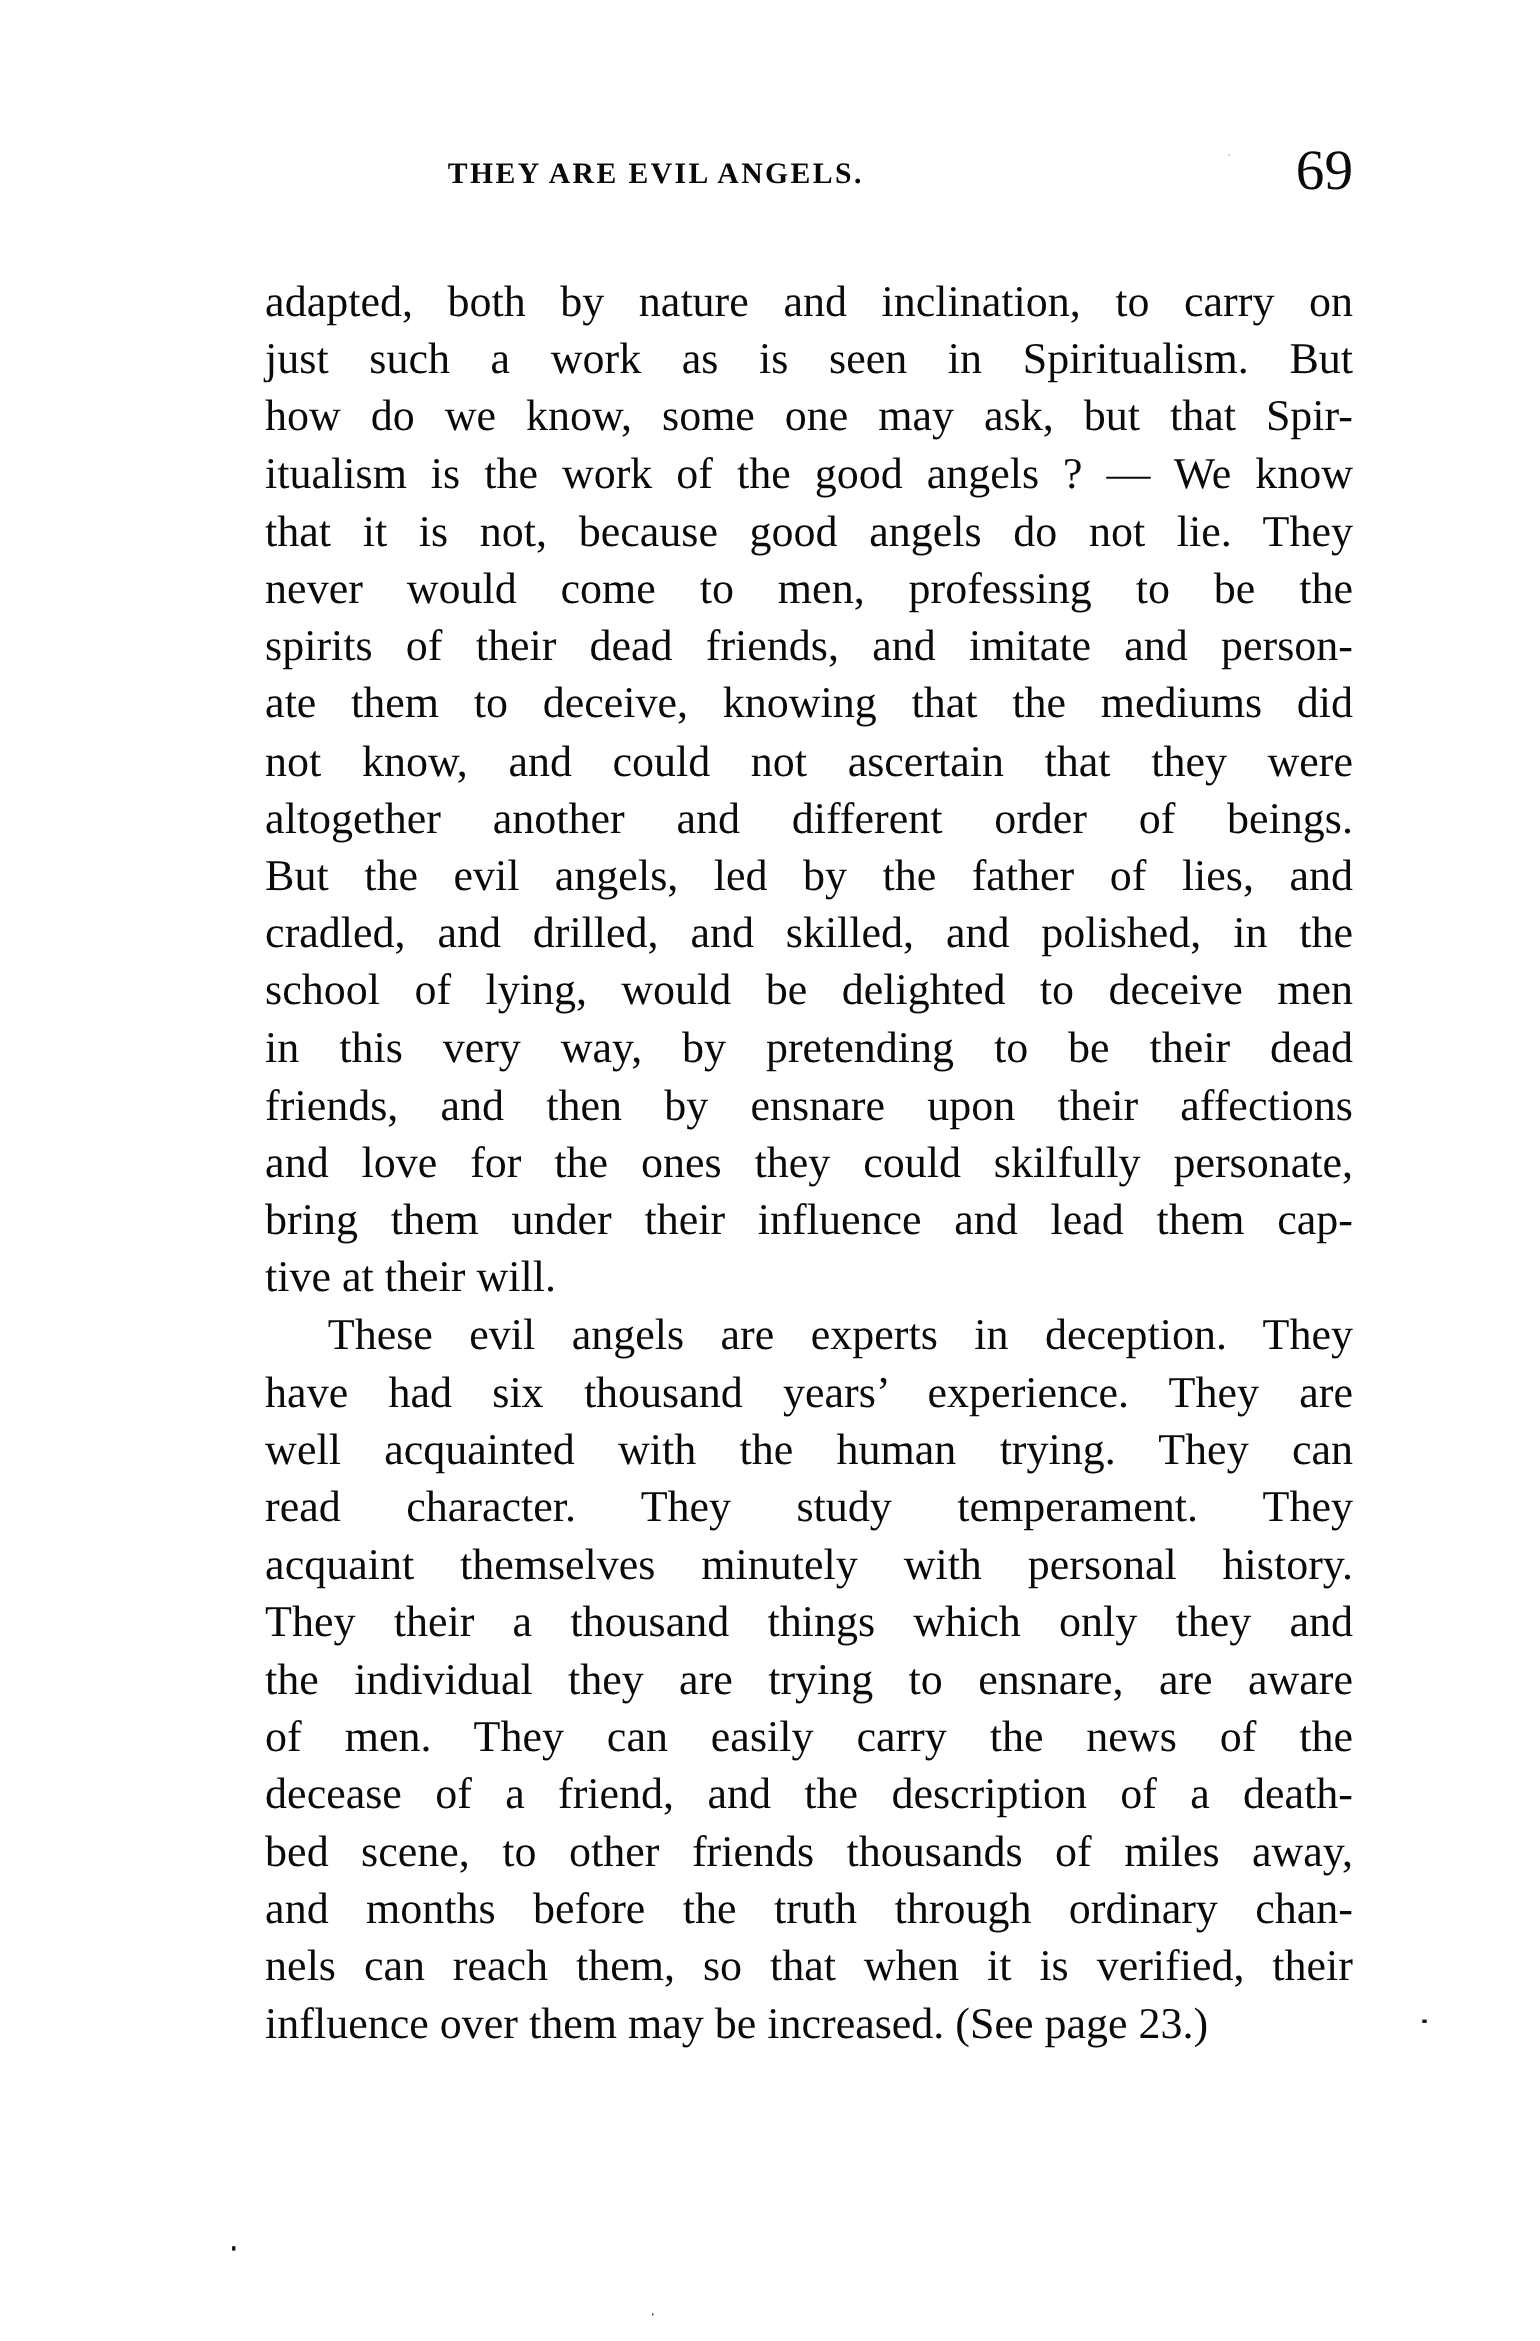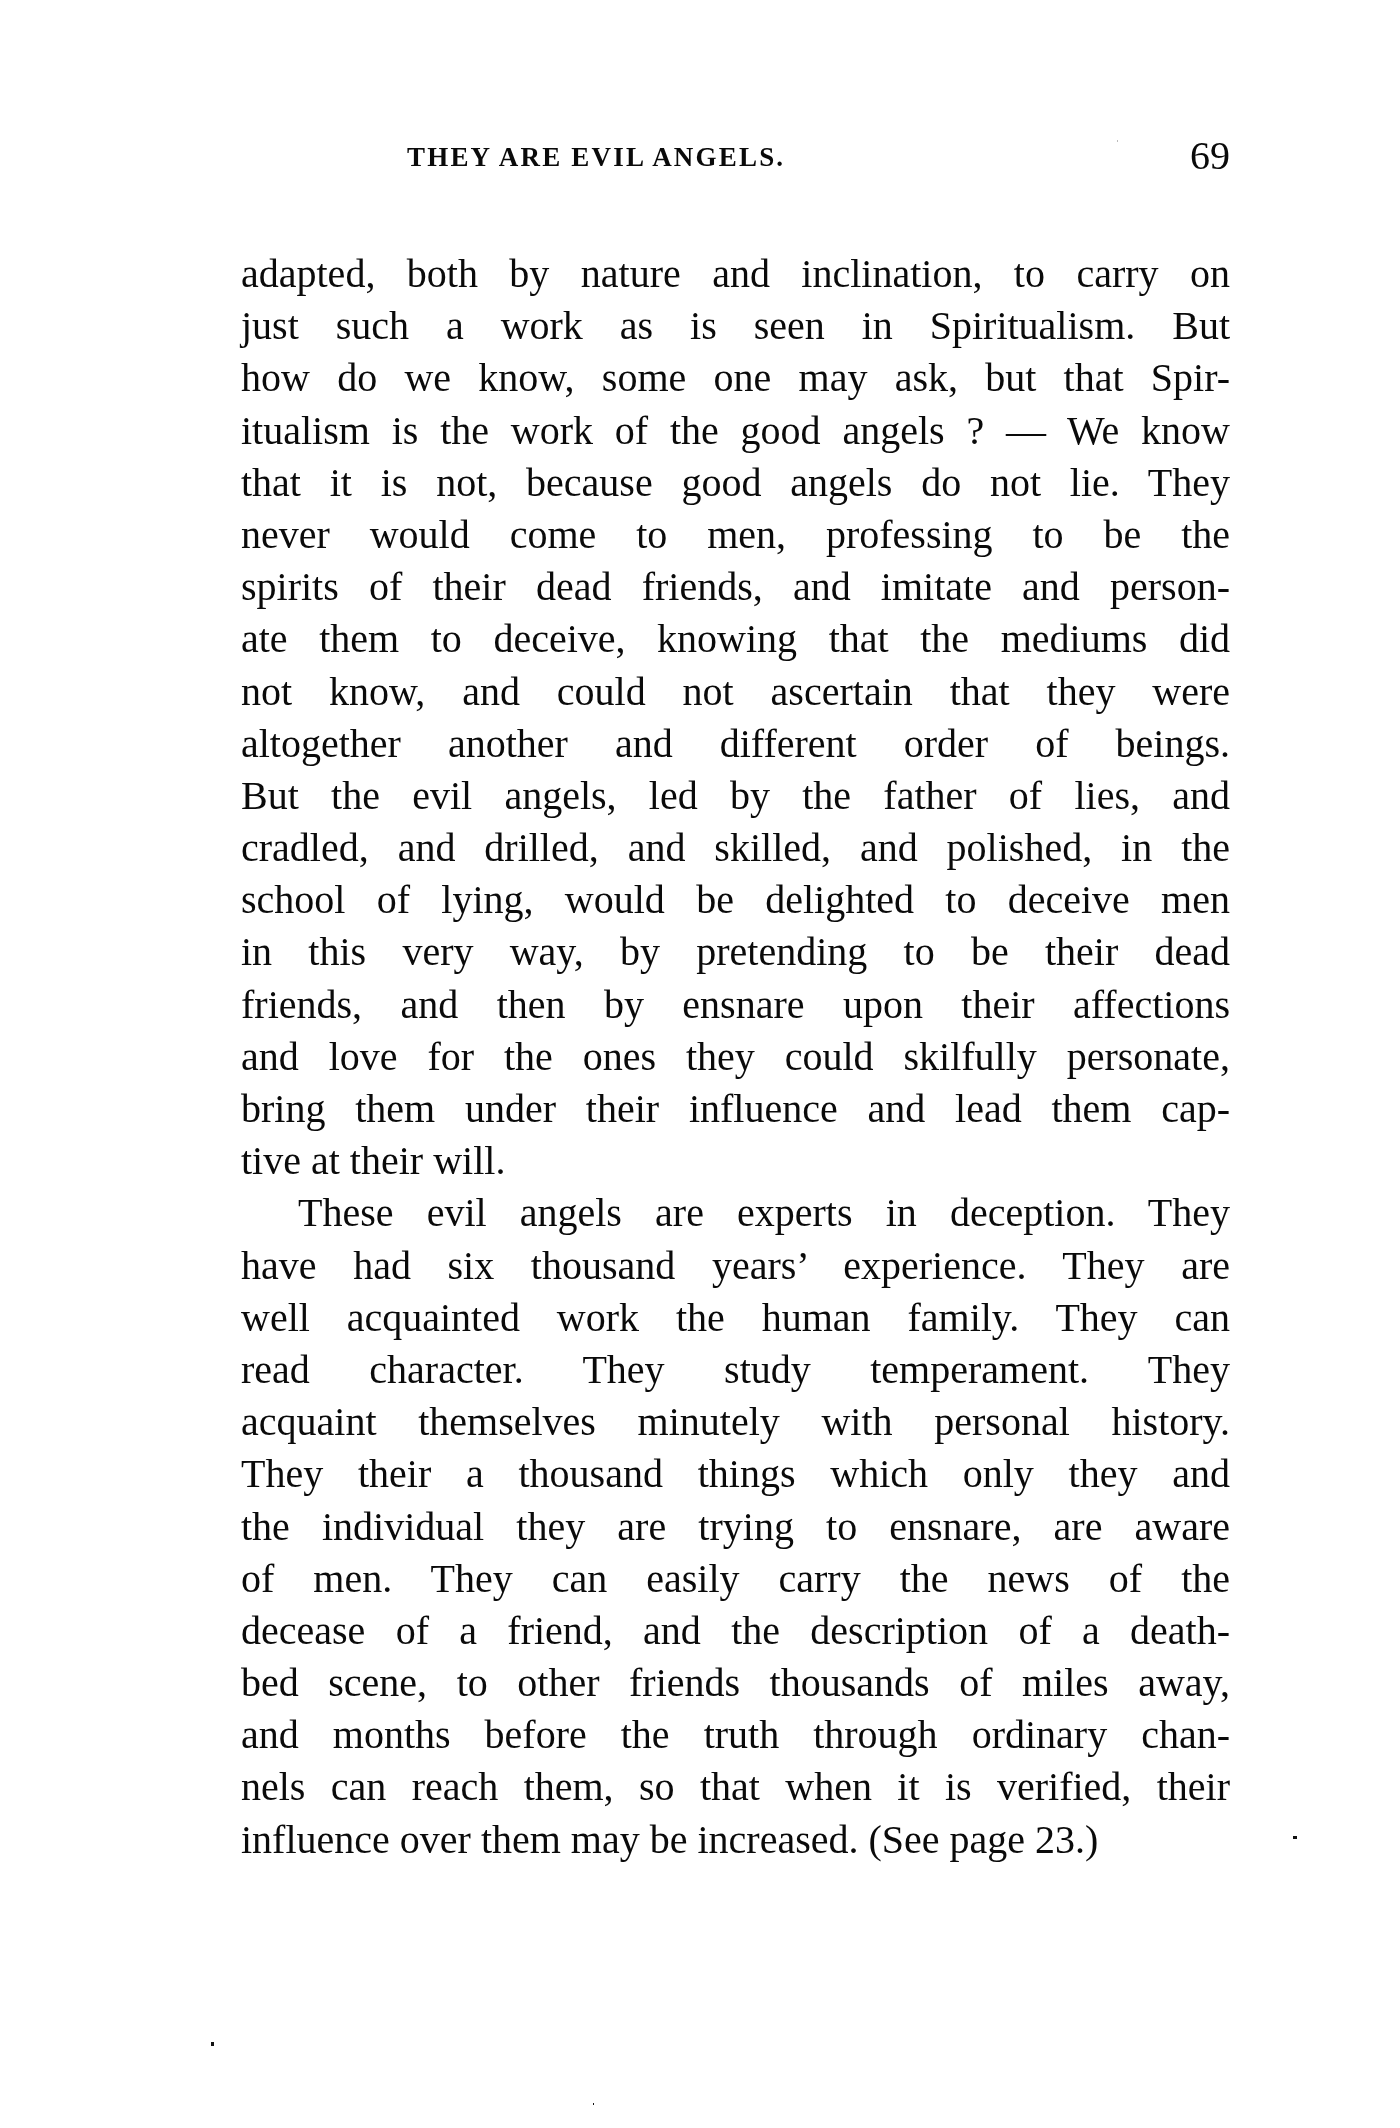--- a/index.html
+++ b/index.html
@@ -9,21 +9,21 @@
       position: absolute; left: 241px; top: 138px; width: 989px; height: 44px;
       font-family: "Liberation Serif", "DejaVu Serif", serif;
     }
     .running-title {
       position: absolute; left: 166px; top: 4px;
       font-size: 27px; font-weight: bold; letter-spacing: 2.2px;
       white-space: nowrap;
     }
     .page-number {
       position: absolute; right: 0; top: -4px;
-      font-size: 40px; line-height: 44px;
+      font-size: 52px; line-height: 44px;
     }
     .body-text {
       position: absolute; left: 241px; top: 248px; width: 989px;
       font-family: "Liberation Serif", "DejaVu Serif", serif;
       font-size: 40px; line-height: 52.2px;
     }
     .line {
       display: block; height: 52.2px; white-space: nowrap;
       text-align: justify; text-align-last: justify;
       overflow: visible;
@@ -59,21 +59,21 @@
       <span class="line">school of lying, would be delighted to deceive men</span>
       <span class="line">in this very way, by pretending to be their dead</span>
       <span class="line">friends, and then by ensnare upon their affections</span>
       <span class="line">and love for the ones they could skilfully personate,</span>
       <span class="line">bring them under their influence and lead them cap-</span>
       <span class="line last">tive at their will.</span>
     </div>
     <div class="paragraph">
       <span class="line indent">These evil angels are experts in deception. They</span>
       <span class="line">have had six thousand years’ experience. They are</span>
-      <span class="line">well acquainted work the human family. They can</span>
+      <span class="line">well acquainted with the human trying. They can</span>
       <span class="line">read character. They study temperament. They</span>
       <span class="line">acquaint themselves minutely with personal history.</span>
       <span class="line">They their a thousand things which only they and</span>
       <span class="line">the individual they are trying to ensnare, are aware</span>
       <span class="line">of men. They can easily carry the news of the</span>
       <span class="line">decease of a friend, and the description of a death-</span>
       <span class="line">bed scene, to other friends thousands of miles away,</span>
       <span class="line">and months before the truth through ordinary chan-</span>
       <span class="line">nels can reach them, so that when it is verified, their</span>
       <span class="line last">influence over them may be increased. (See page 23.)</span>

